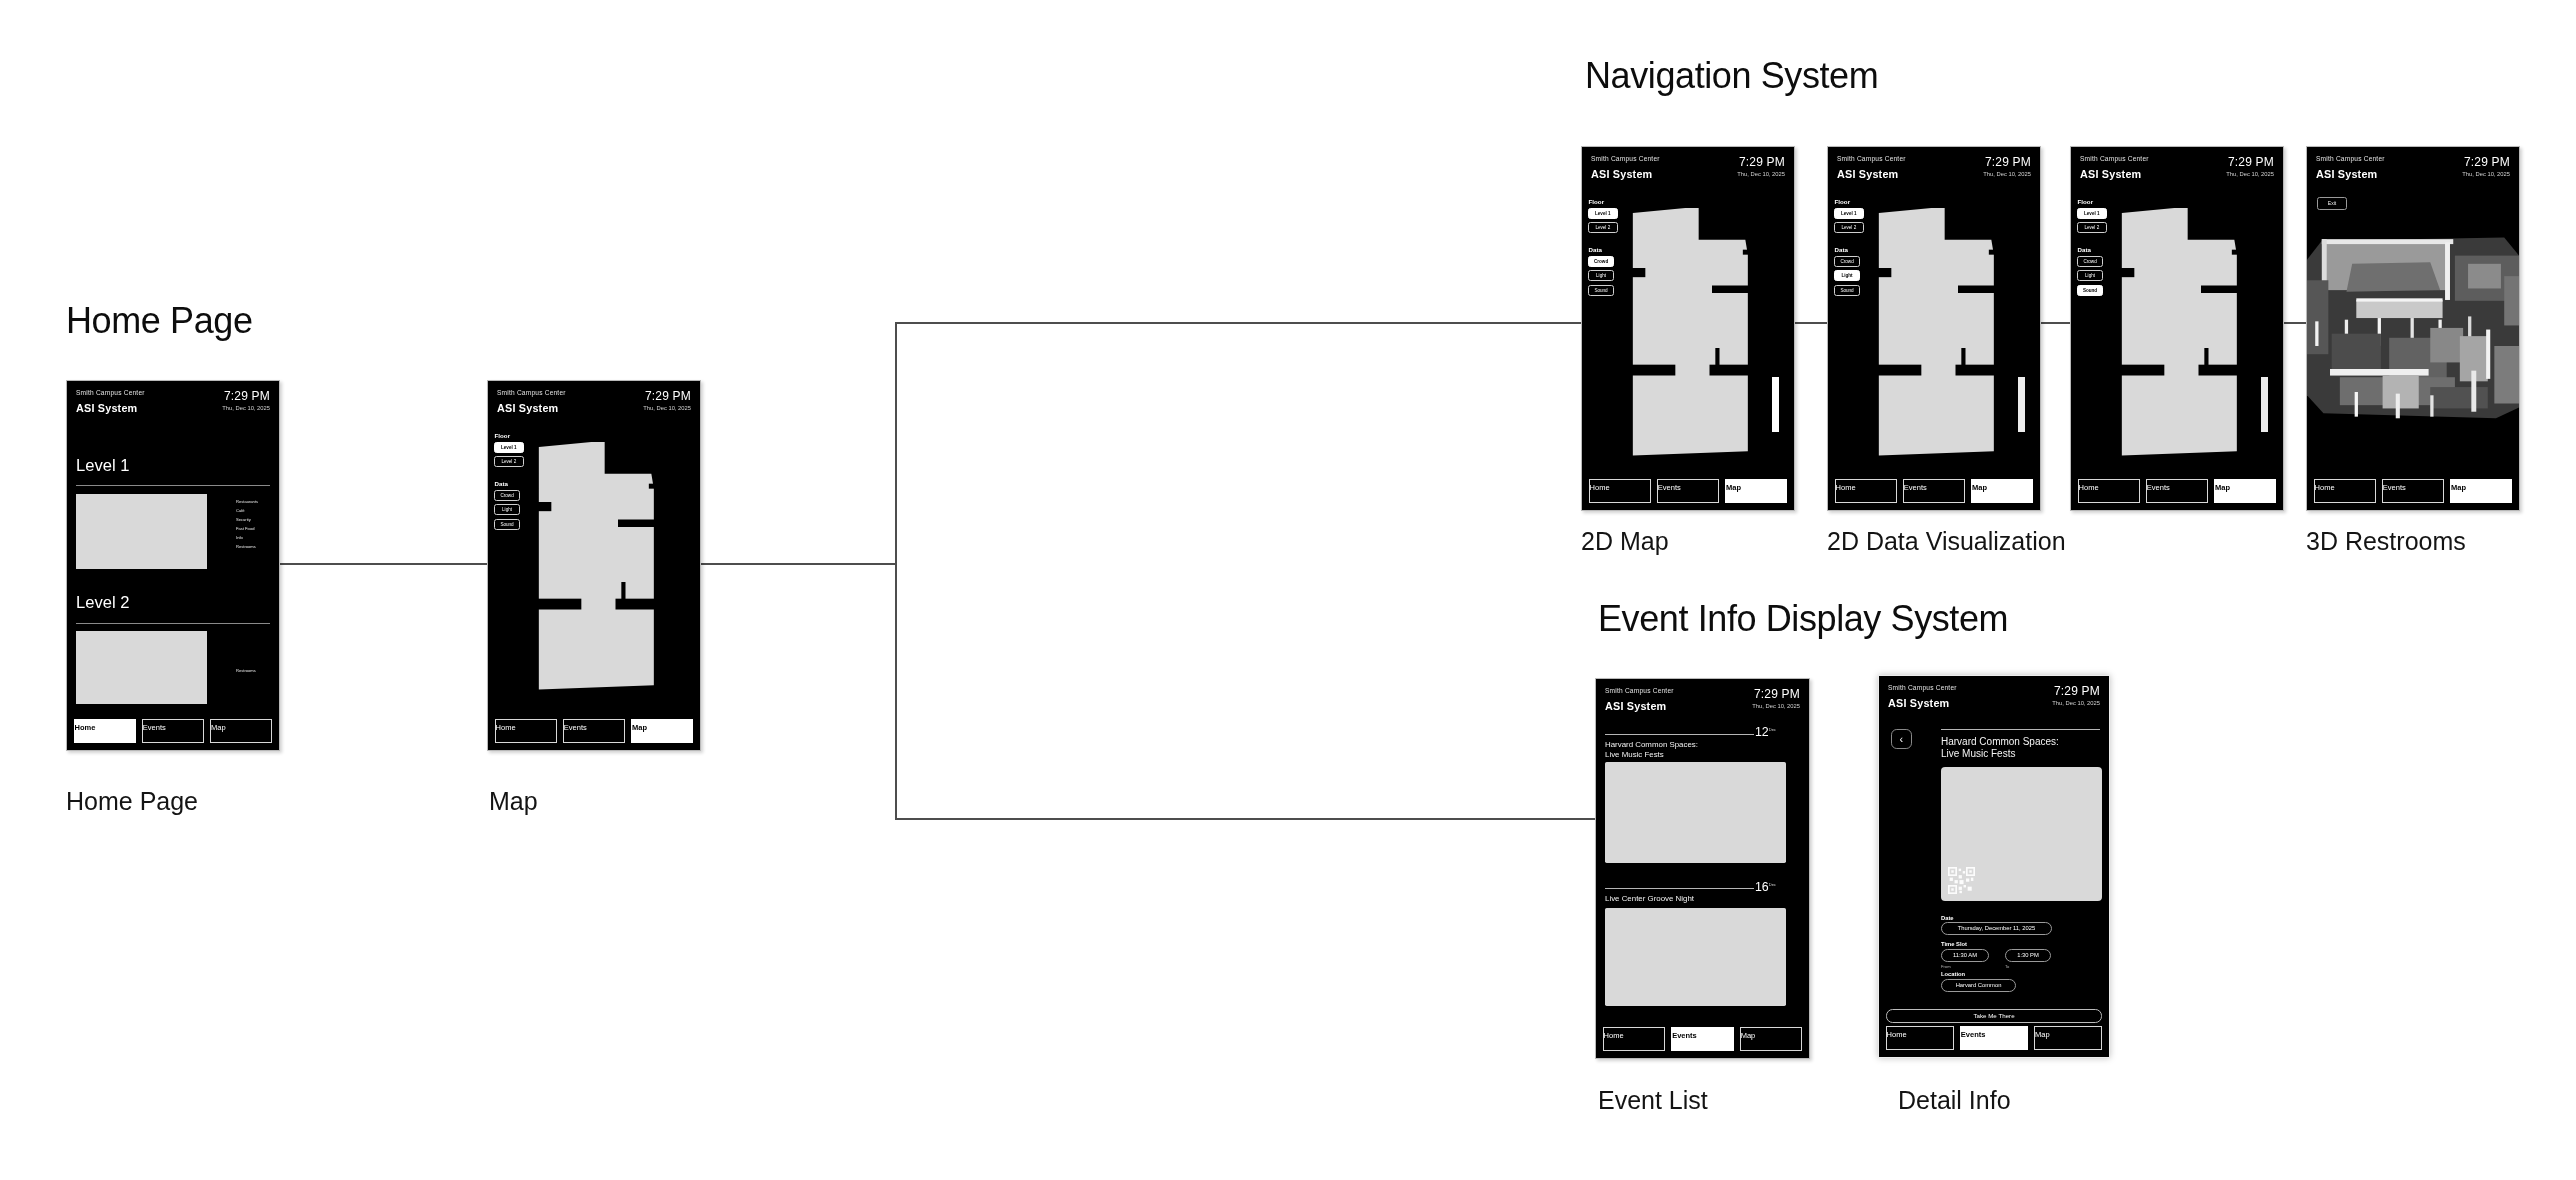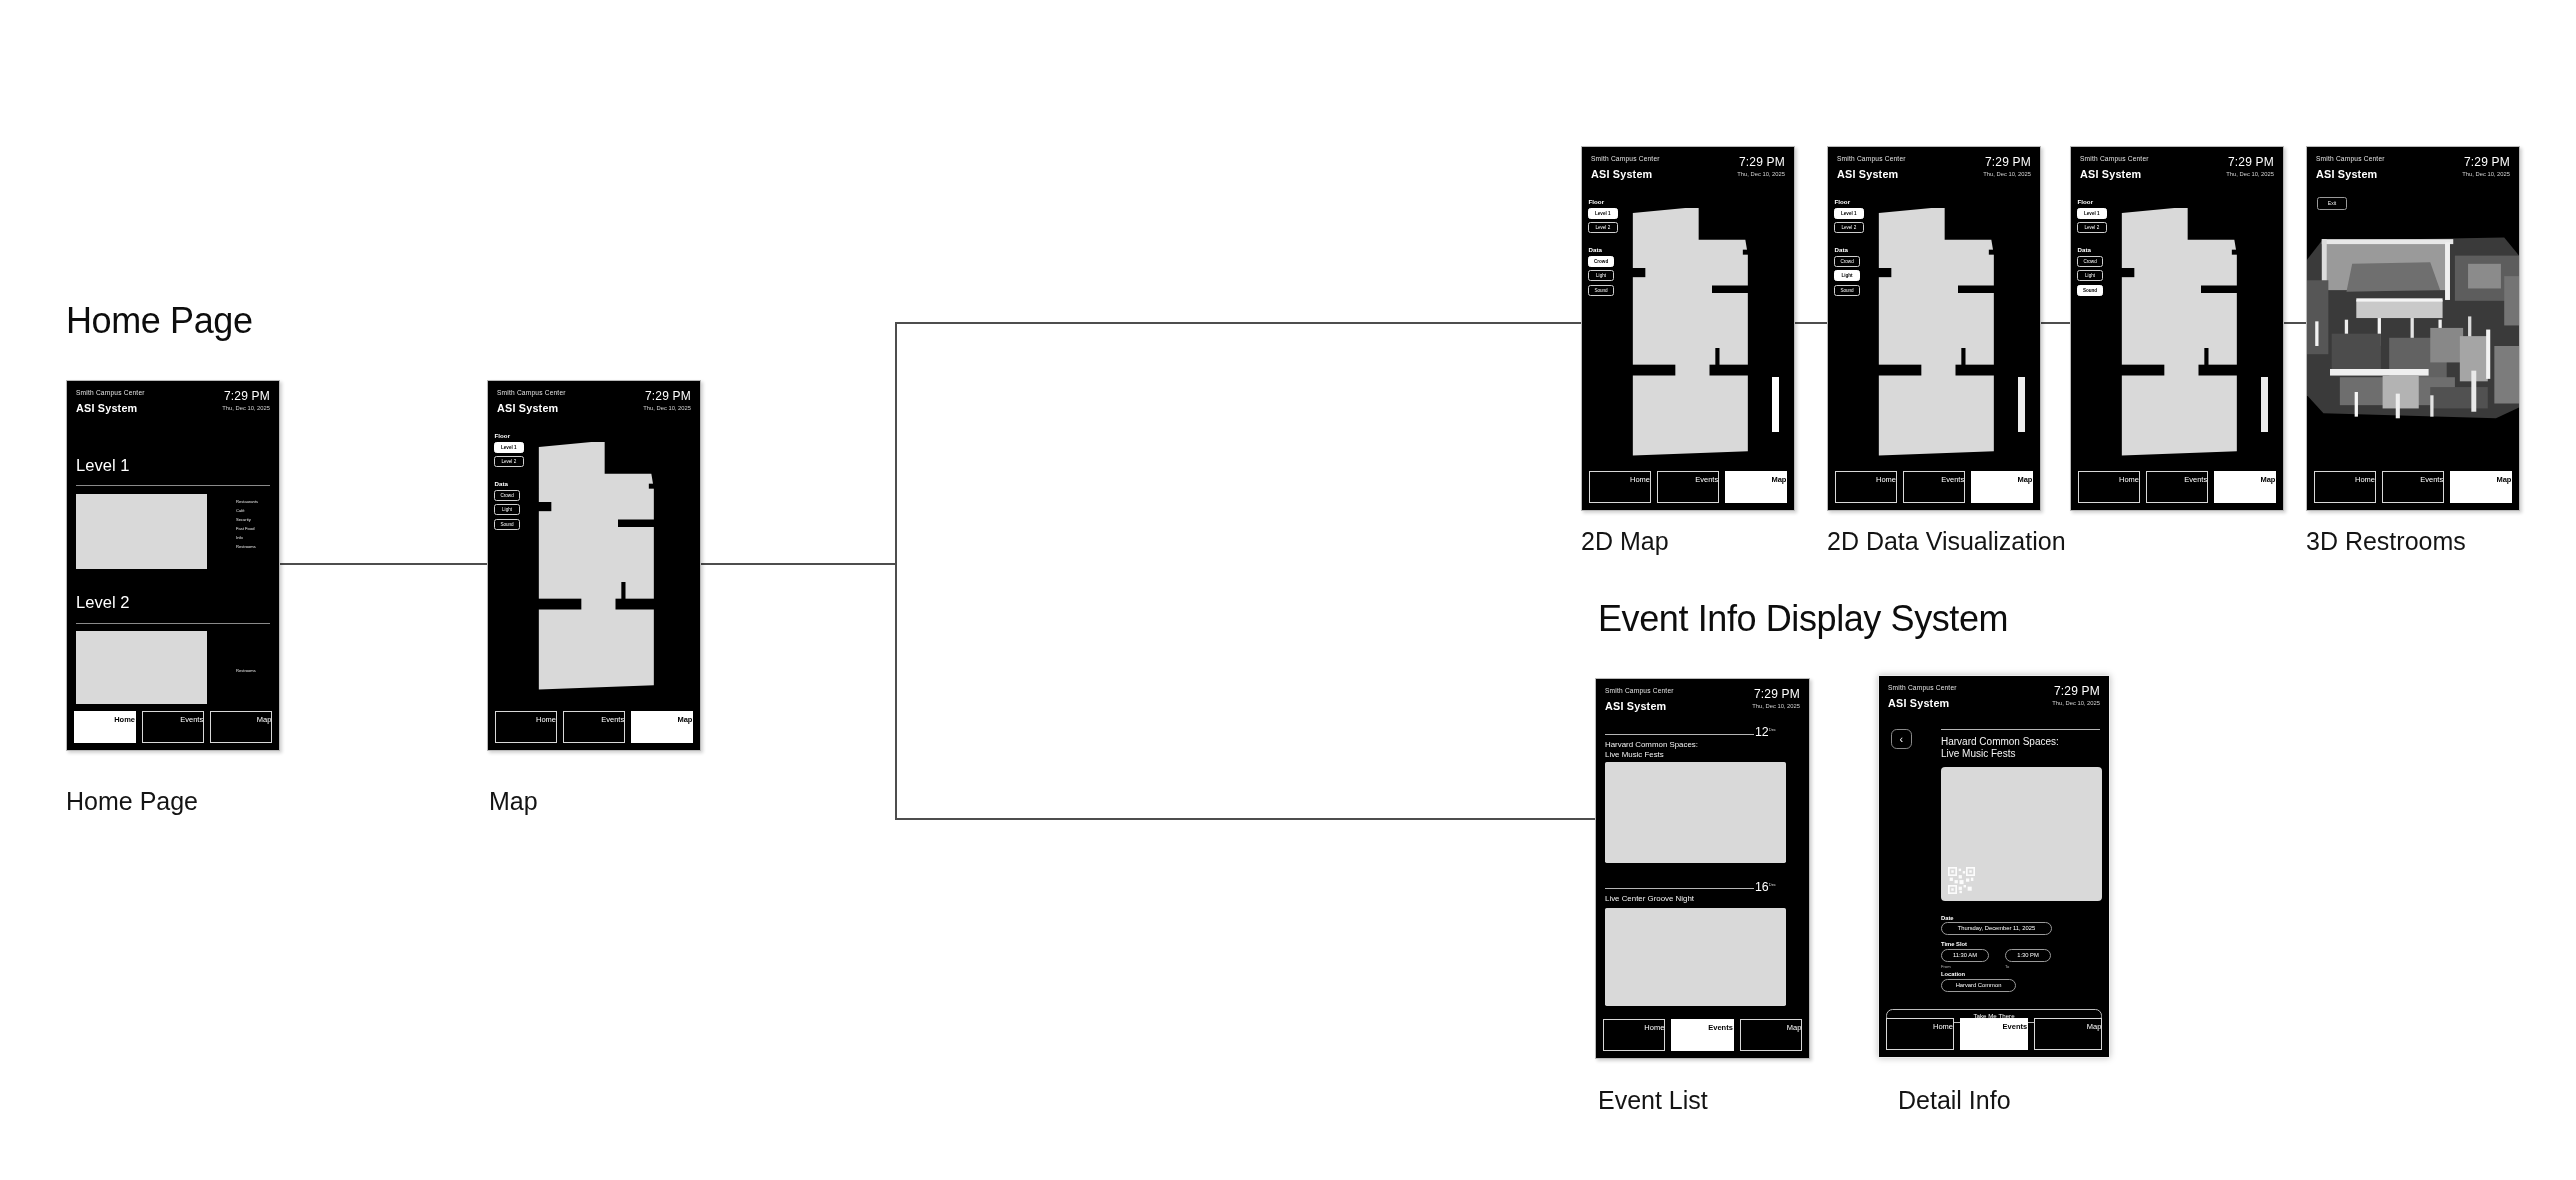--- a/index.html
+++ b/index.html
@@ -12,21 +12,21 @@
   
   .phone{position:absolute;background:#000;border:0.8px solid #b9b9b9;box-sizing:border-box;
     box-shadow:1.7px 1.7px 3.3px rgba(0,0,0,.18);color:#fff;overflow:hidden;}
   .ph-header{position:absolute;top:0;left:0;right:0;display:flex;justify-content:space-between;
     padding:8.3px 9px 0 9px;box-sizing:border-box;}
   .ph-loc{font-size:6.6px;color:#e2e2e2;letter-spacing:0.2px;}
   .ph-app{font-size:10.8px;font-weight:700;margin-top:6px;letter-spacing:0.2px;}
   .ph-time{font-size:12px;font-weight:500;text-align:right;letter-spacing:0.2px;}
   .ph-date{font-size:5.8px;color:#d2d2d2;margin-top:1.7px;text-align:right;}
   .ph-nav{position:absolute;bottom:6.6px;left:6.6px;right:6.6px;display:flex;gap:5.8px;}
-  .ph-tab{flex:1;height:32px;line-height:16.6px;text-align:right;font-size:7.5px;color:#fff;
+  .ph-tab{flex:1;height:24px;line-height:16.6px;text-align:left;font-size:7.5px;color:#fff;
     border:0.8px solid #d8d8d8;background:#000;box-sizing:border-box;}
   .ph-tab.active{background:#fff;color:#000;font-weight:700;border-color:#fff;}
 
   
   .lv-title{position:absolute;left:9px;font-size:16.6px;font-weight:400;color:#fff;}
   .lv-divider{position:absolute;left:9px;right:9px;height:0.8px;background:#8a8a8a;}
   .lv-img{position:absolute;left:9px;width:131px;background:#d9d9d9;}
   .lv-labels{position:absolute;left:169px;font-size:4.1px;line-height:9px;color:#eaeaea;}
 
   
@@ -63,20 +63,21 @@
   .exit-btn{position:absolute;left:10px;top:50px;width:30px;height:13.3px;border:0.8px solid #9a9a9a;
     border-radius:2.5px;color:#eee;font-size:5px;line-height:11.6px;text-align:center;box-sizing:border-box;}
   .render3d{position:absolute;left:0;top:83px;width:100%;height:195px;}
 </style>
 </head>
 <body>
 
 <div id="canvas">
 
   <div class="heading" style="left:66px;top:300px;">Home Page</div>
+  <div class="heading" style="left:1585px;top:55px;">Navigation System</div>
   <div class="heading" style="left:1598px;top:598px;">Event Info Display System</div>
 
   <div class="caption" style="left:66px;top:787px;">Home Page</div>
   <div class="caption" style="left:489px;top:787px;">Map</div>
   <div class="caption" style="left:1581px;top:527px;">2D Map</div>
   <div class="caption" style="left:1827px;top:527px;">2D Data Visualization</div>
   <div class="caption" style="left:2306px;top:527px;">3D Restrooms</div>
   <div class="caption" style="left:1598px;top:1086px;">Event List</div>
   <div class="caption" style="left:1898px;top:1086px;">Detail Info</div>
 

